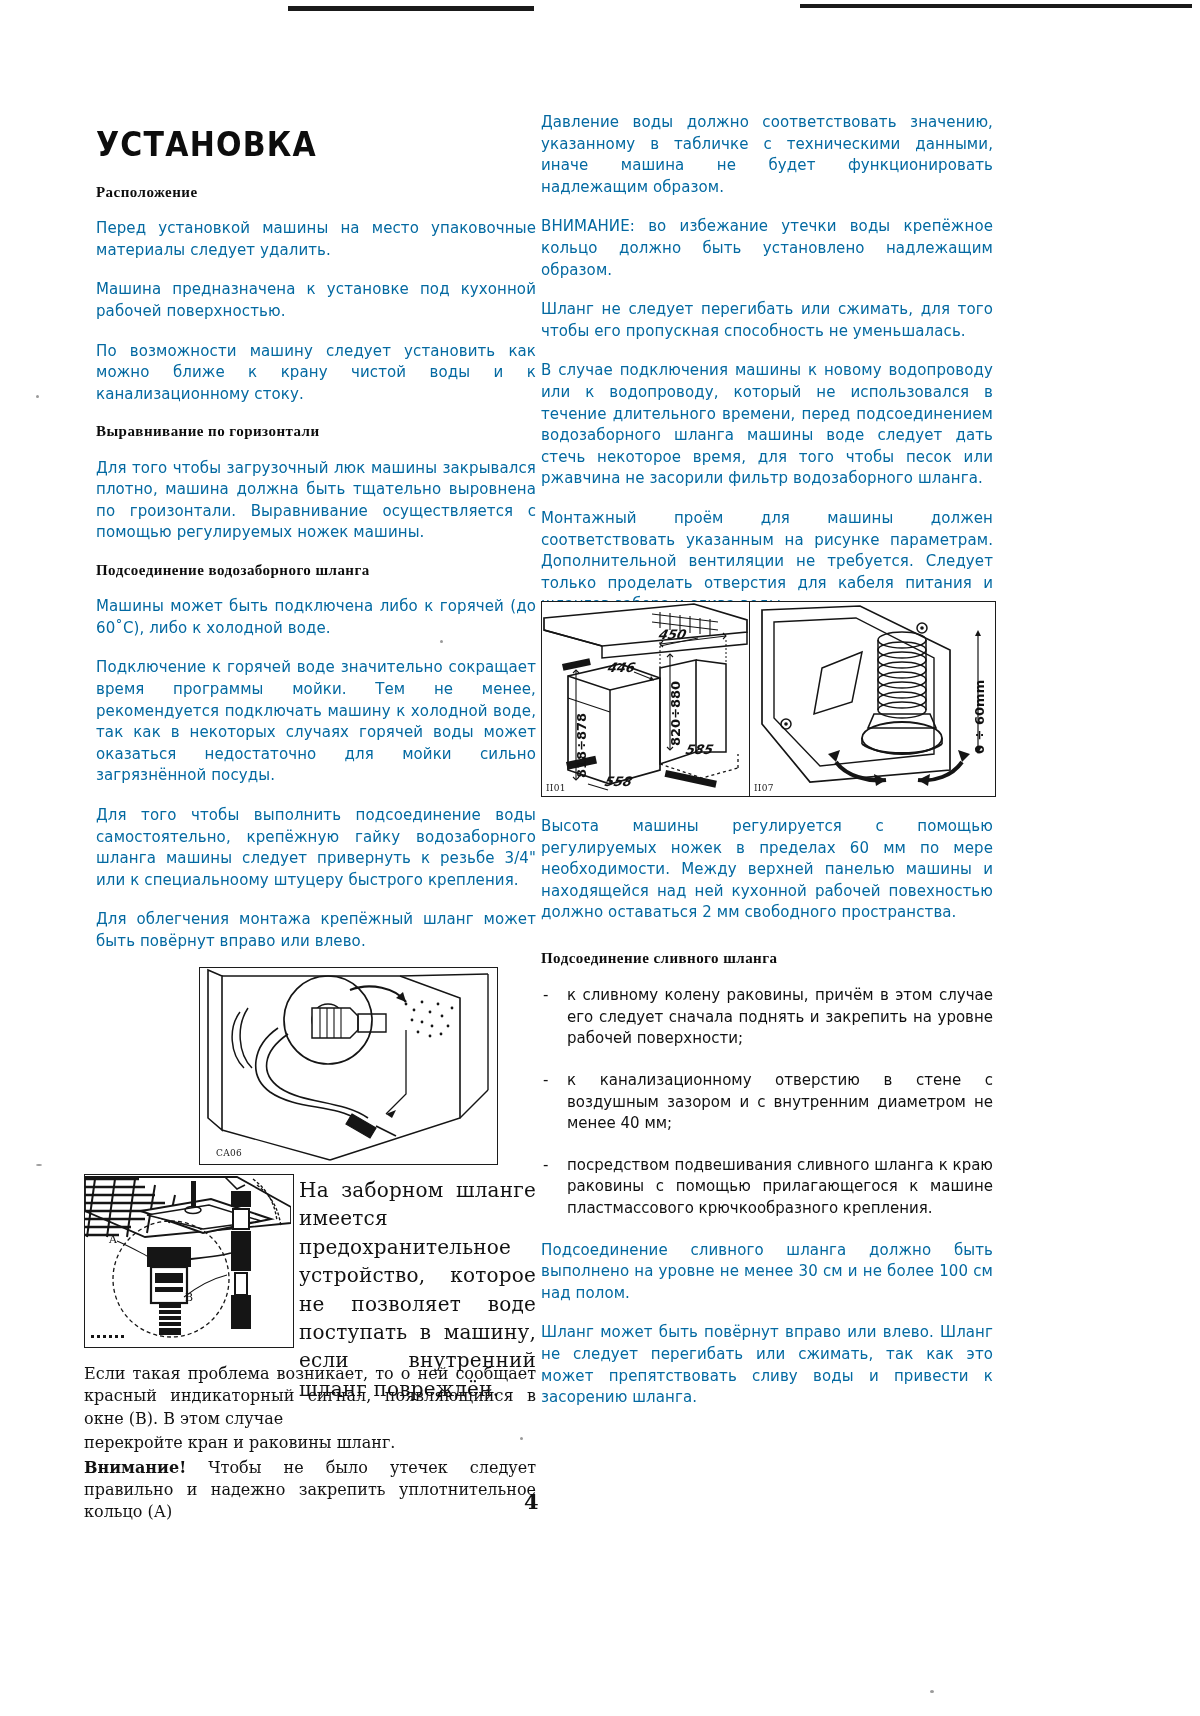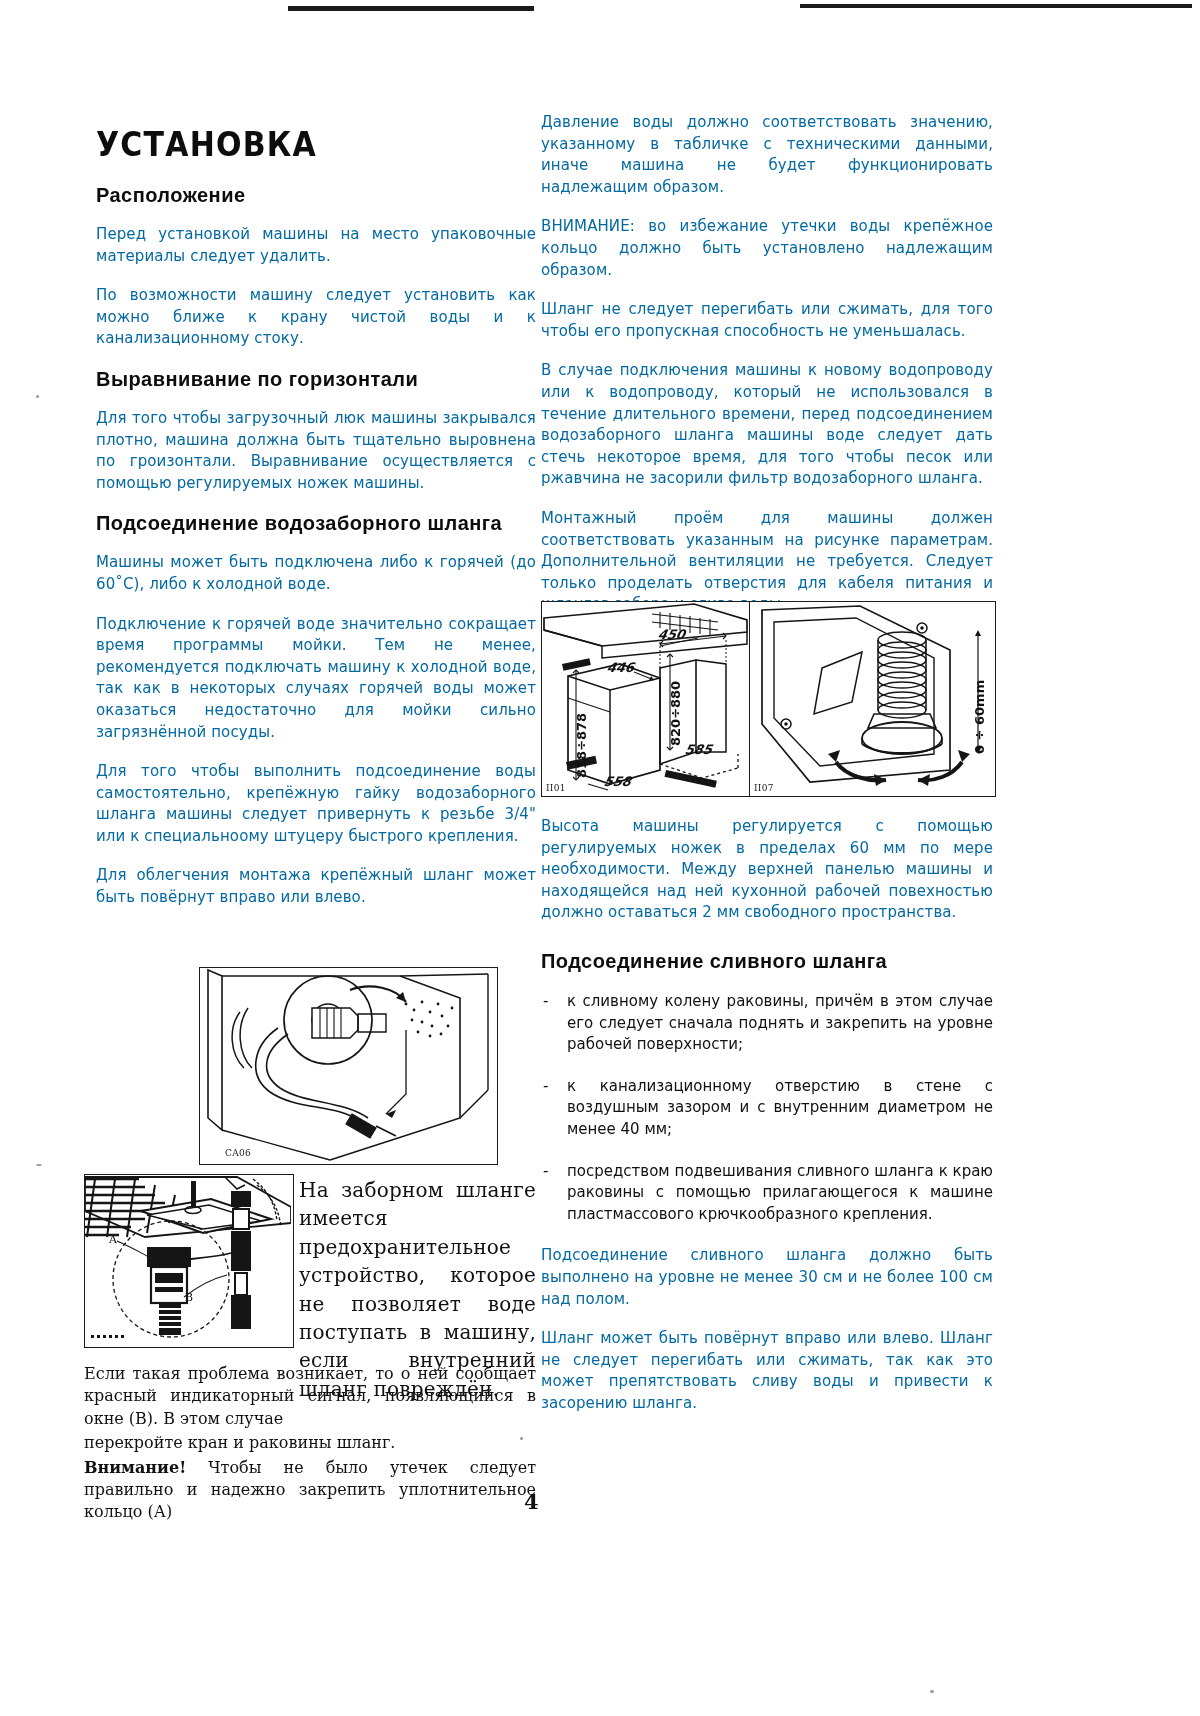--- a/index.html
+++ b/index.html
@@ -57,22 +57,22 @@
     font-weight: 800;
     letter-spacing: 1.2px;
     margin: 0 0 26px 0;
     line-height: 1;
     color: #0d0d0d;
     transform: scaleY(1.12);
     transform-origin: left top;
   }
 
   h2.sub-title {
-    font-family: Liberation Sans, sans-serif;
-    font-size: 20px;
+    font-family: Liberation Serif, serif;
+    font-size: 15px;
     font-weight: 800;
     letter-spacing: 0.45px;
     margin: 0 0 17px 0;
     line-height: 1.15;
     color: #0d0d0d;
   }
 
   p.body-text {
     font-family: "DejaVu Sans", sans-serif;
     font-size: 15px;
@@ -179,20 +179,21 @@
   <div class="scan-speck" style="top:1164px;left:36px;width:6px;height:2px;"></div>
   <div class="scan-speck" style="top:1690px;left:930px;width:4px;height:3px;"></div>
   <div class="scan-speck" style="top:1437px;left:520px;width:3px;height:3px;"></div>
   <div class="scan-speck" style="top:640px;left:440px;width:3px;height:3px;"></div>
 
   <div class="col-left">
     <h1 class="section-title">УСТАНОВКА</h1>
 
     <h2 class="sub-title">Расположение</h2>
     <p class="body-text">Перед установкой машины на место упаковочные материалы следует удалить.</p>
+    <p class="body-text">Машина предназначена к установке под кухонной рабочей поверхностью.</p>
     <p class="body-text">По возможности машину следует установить как можно ближе к крану чистой воды и к канализационному стоку.</p>
 
     <h2 class="sub-title">Выравнивание по горизонтали</h2>
     <p class="body-text">Для того чтобы загрузочный люк машины закрывался плотно, машина должна быть тщательно выровнена по гроизонтали. Выравнивание осуществляется с помощью регулируемых ножек машины.</p>
 
     <h2 class="sub-title">Подсоединение водозаборного шланга</h2>
     <p class="body-text">Машины может быть подключена либо к горячей (до 60˚C), либо к холодной воде.</p>
     <p class="body-text">Подключение к горячей воде значительно сокращает время программы мойки. Тем не менее, рекомендуется подключать машину к холодной воде, так как в некоторых случаях горячей воды может оказаться недостаточно для мойки сильно загрязнённой посуды.</p>
     <p class="body-text">Для того чтобы выполнить подсоединение воды самостоятельно, крепёжную гайку водозаборного шланга машины следует привернуть к резьбе 3/4" или к специальноому штуцеру быстрого крепления.</p>
     <p class="body-text">Для облегчения монтажа крепёжный шланг может быть повёрнут вправо или влево.</p>
@@ -241,21 +242,21 @@
           <circle cx="248" cy="58" r="1.4"></circle>
         <circle cx="218" cy="64" r="1.4"></circle>
           <circle cx="230" cy="68" r="1.4"></circle>
         <circle cx="241" cy="66" r="1.4"></circle>
           <circle cx="252" cy="40" r="1.4"></circle>
       </g>
 
       <path d="M206 62 L206 126 L186 146" fill="none" stroke="#151515" stroke-width="1.3"></path>
       <path d="M186 146 L196 142 L192 150 Z" fill="#151515"></path>
     </svg>
-    <span class="fig-tag" style="left:13px; bottom:6px;padding-left:12px;">CA06</span>
+    <span class="fig-tag" style="left:4px; bottom:6px;padding-left:12px;">CA06</span>
   </div>
 
   <div class="figure" style="left:84px; top:1174px; width:208px; height:172px;">
     <svg width="206" height="170" viewBox="0 0 206 170" aria-hidden="true">
 
       <g stroke="#151515" stroke-width="2.4">
         <path d="M0 4 L54 4"></path>
           <path d="M0 12 L60 12"></path>
           <path d="M0 20 L70 20"></path>
         <path d="M0 28 L80 28"></path>

